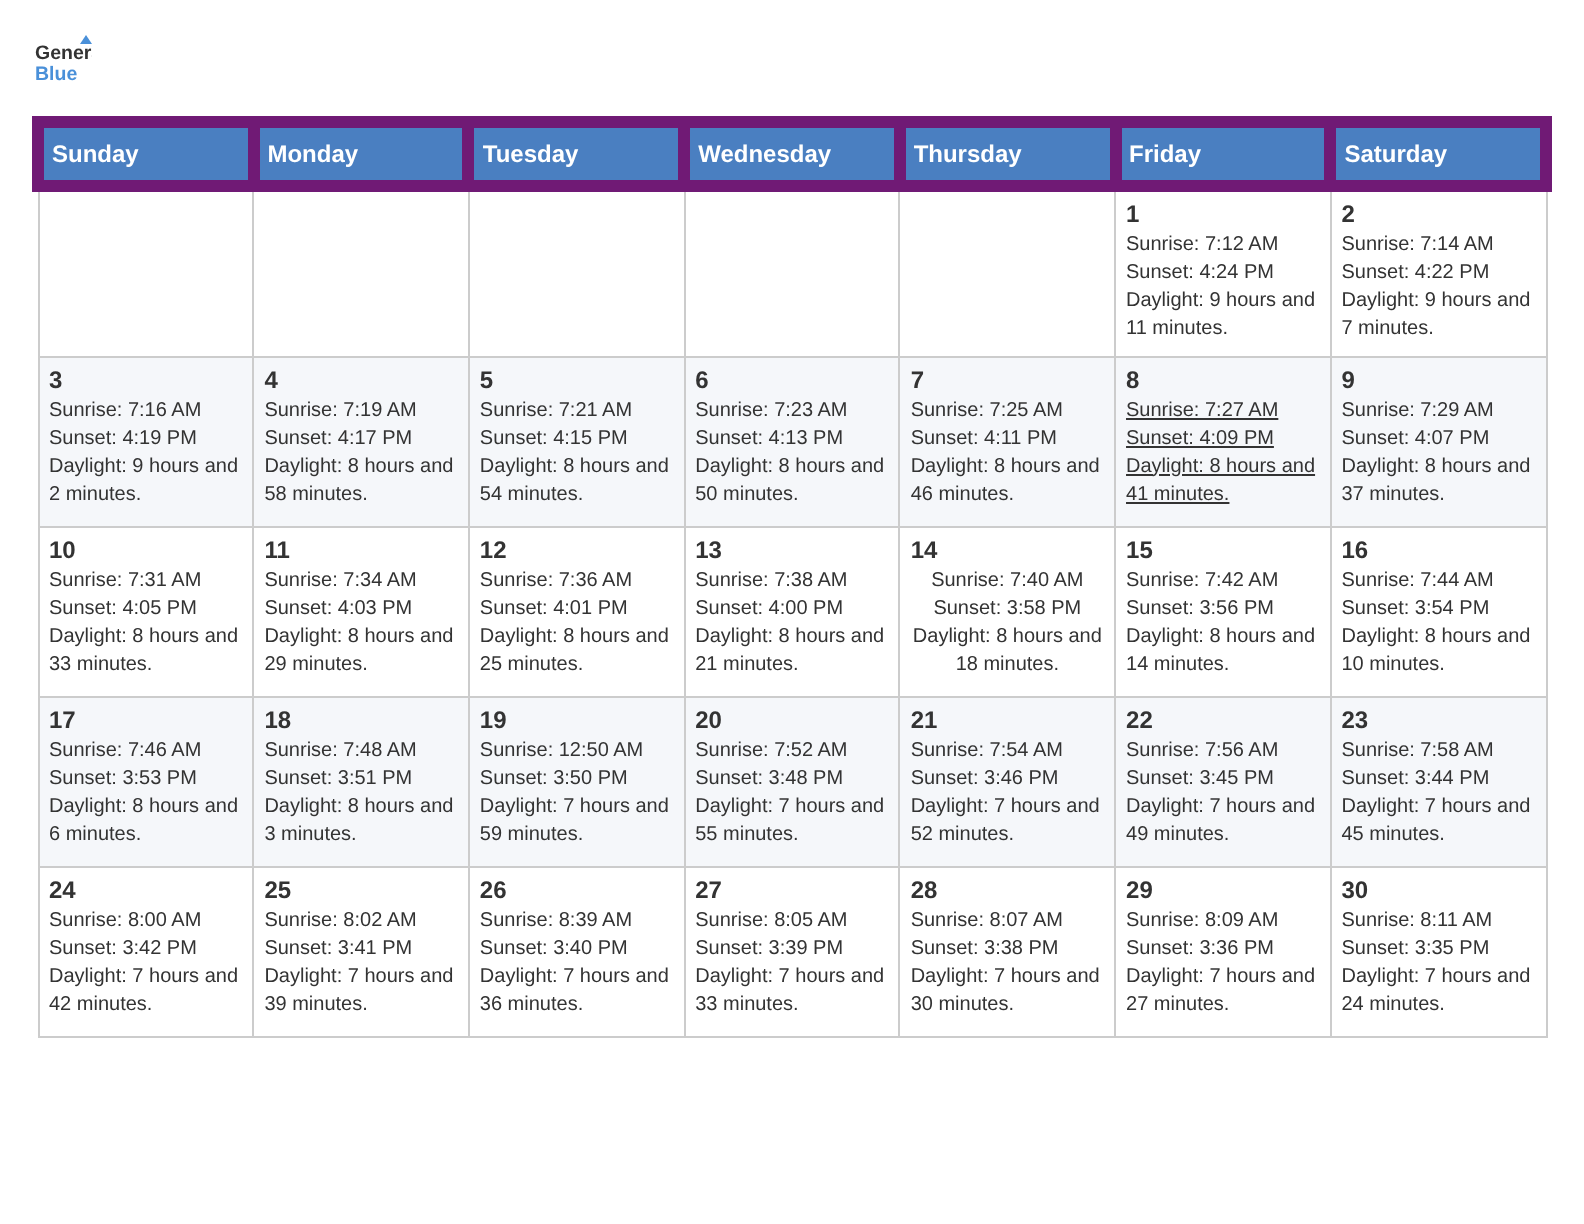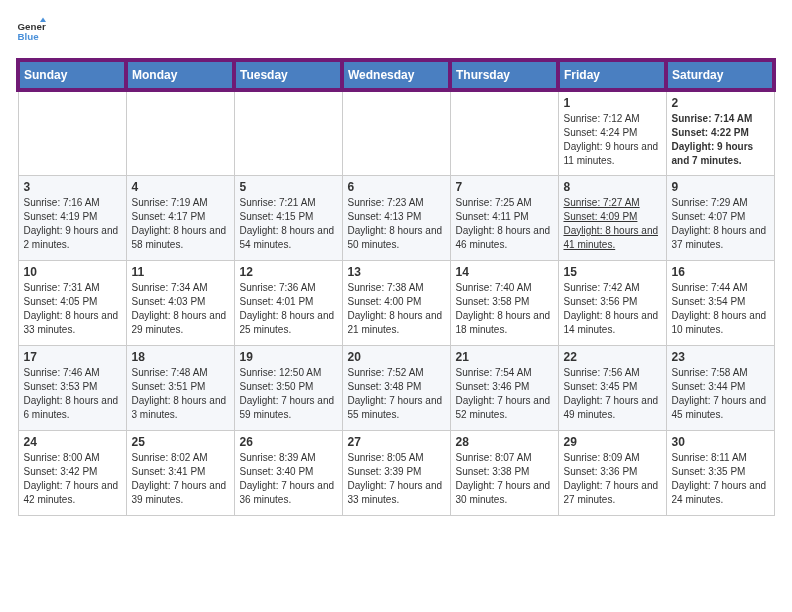--- a/index.html
+++ b/index.html
@@ -40,21 +40,21 @@
       border-collapse: collapse;
       table-layout: fixed;
     }
     thead tr th {
       background: #4a7fc1;
       color: #fff;
       font-size: 12px;
       font-weight: bold;
       padding: 6px 4px;
       text-align: left;
-      border: 4px solid #701a75;
+      border: 6px solid #701a75;
     }
     tbody tr td {
       border: 1px solid #ccc;
       vertical-align: top;
       padding: 4px 5px;
       font-size: 10px;
       color: #333;
       height: 85px;
       background: #fff;
     }
@@ -111,21 +111,21 @@
         <td class="empty"></td>
         <td class="empty"></td>
         <td>
           <span class="day-number">1</span>
           <div class="day-info" style="white-space: pre-line;">Sunrise: 7:12 AM
 Sunset: 4:24 PM
 Daylight: 9 hours and 11 minutes.</div>
         </td>
         <td>
           <span class="day-number">2</span>
-          <div class="day-info" style="white-space: pre-line; font-weight: bold;">Sunrise: 7:14 AM
+          <div class="day-info" style="white-space: pre-line;">Sunrise: 7:14 AM
 Sunset: 4:22 PM
 Daylight: 9 hours and 7 minutes.</div>
         </td>
       </tr>
       <tr>
         <td>
           <span class="day-number">3</span>
           <div class="day-info" style="white-space: pre-line;">Sunrise: 7:16 AM
 Sunset: 4:19 PM
 Daylight: 9 hours and 2 minutes.</div>
@@ -187,21 +187,21 @@
 Daylight: 8 hours and 25 minutes.</div>
         </td>
         <td>
           <span class="day-number">13</span>
           <div class="day-info" style="white-space: pre-line;">Sunrise: 7:38 AM
 Sunset: 4:00 PM
 Daylight: 8 hours and 21 minutes.</div>
         </td>
         <td>
           <span class="day-number">14</span>
-          <div class="day-info" style="white-space: pre-line;">Sunrise: 7:40 AM
+          <div class="day-info" style="white-space: pre-line; text-align: center;">Sunrise: 7:40 AM
 Sunset: 3:58 PM
 Daylight: 8 hours and 18 minutes.</div>
         </td>
         <td>
           <span class="day-number">15</span>
           <div class="day-info" style="white-space: pre-line;">Sunrise: 7:42 AM
 Sunset: 3:56 PM
 Daylight: 8 hours and 14 minutes.</div>
         </td>
         <td>

